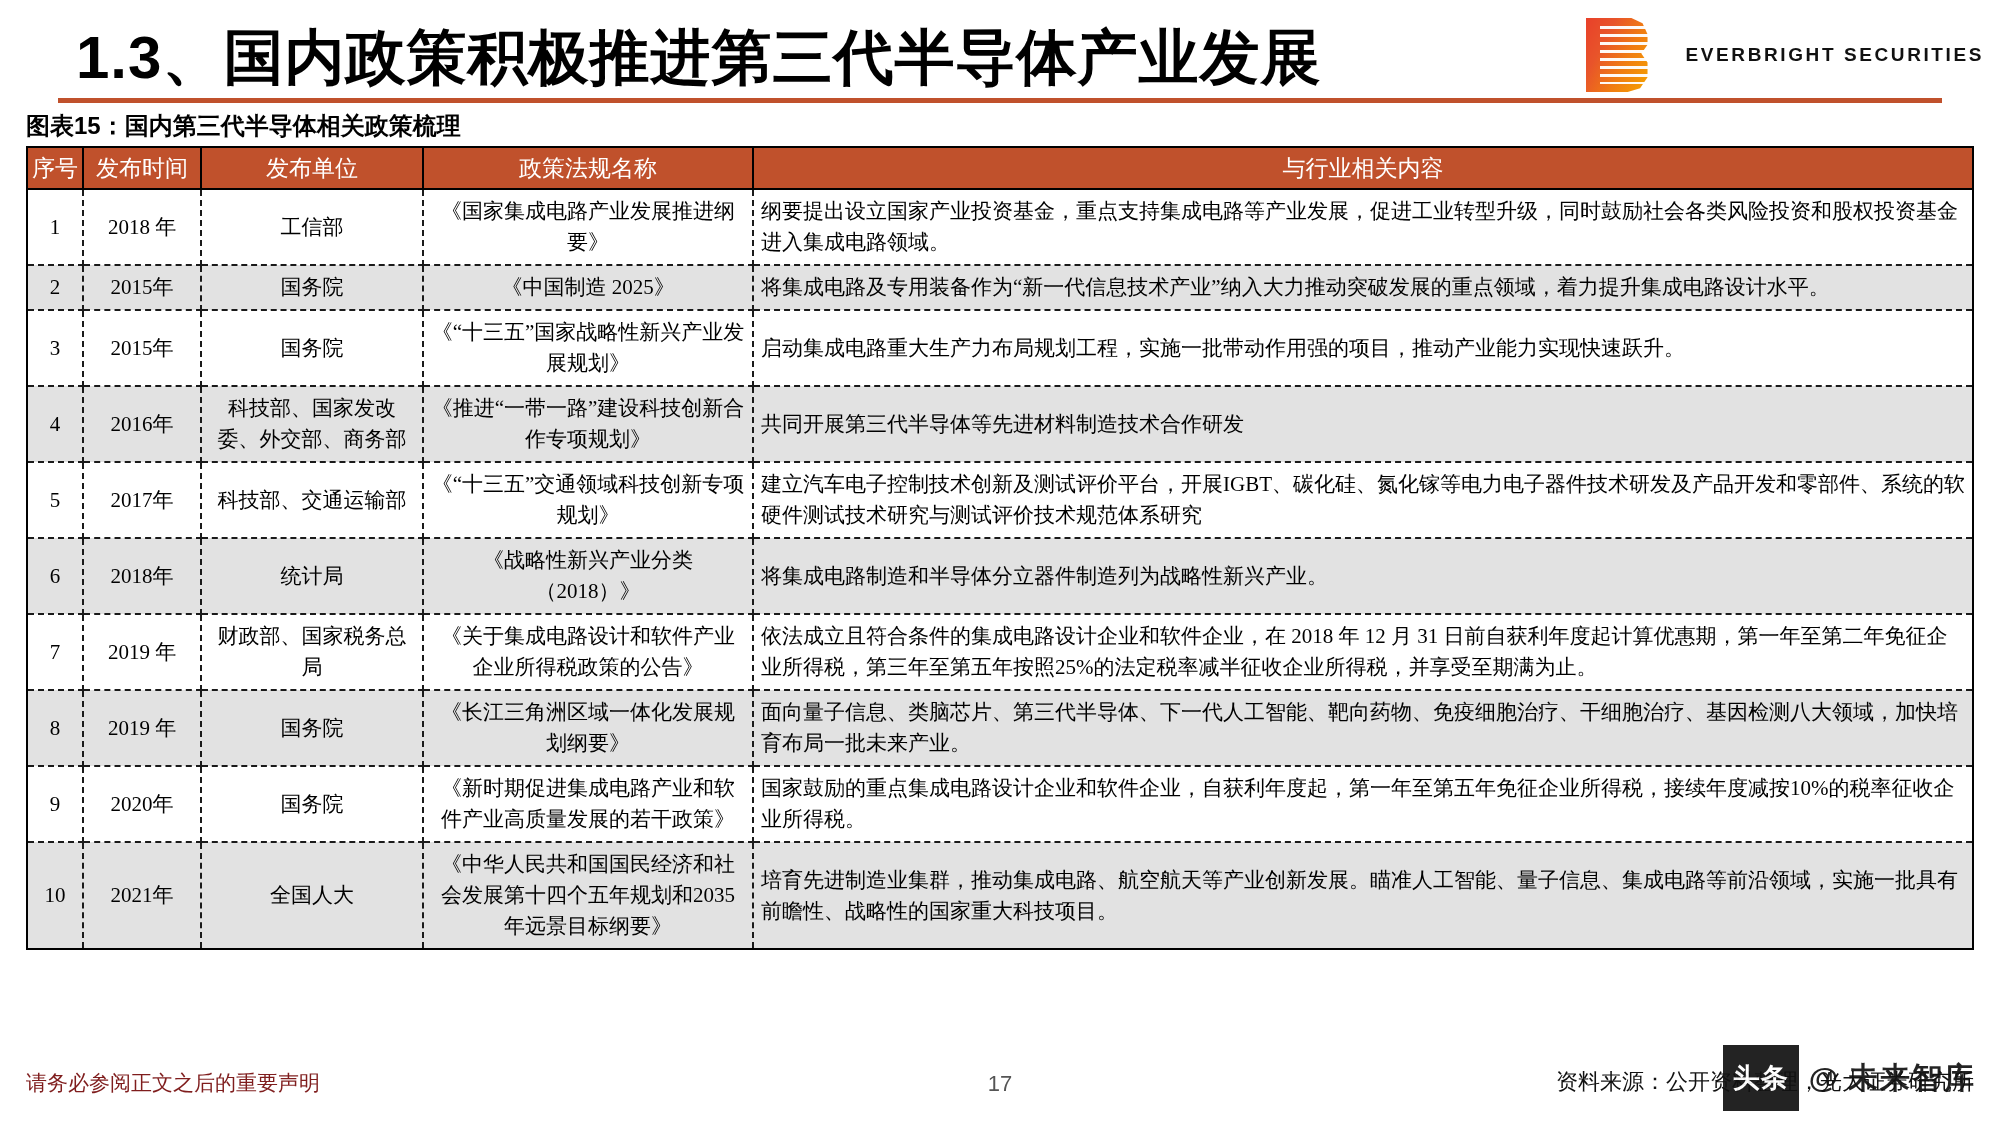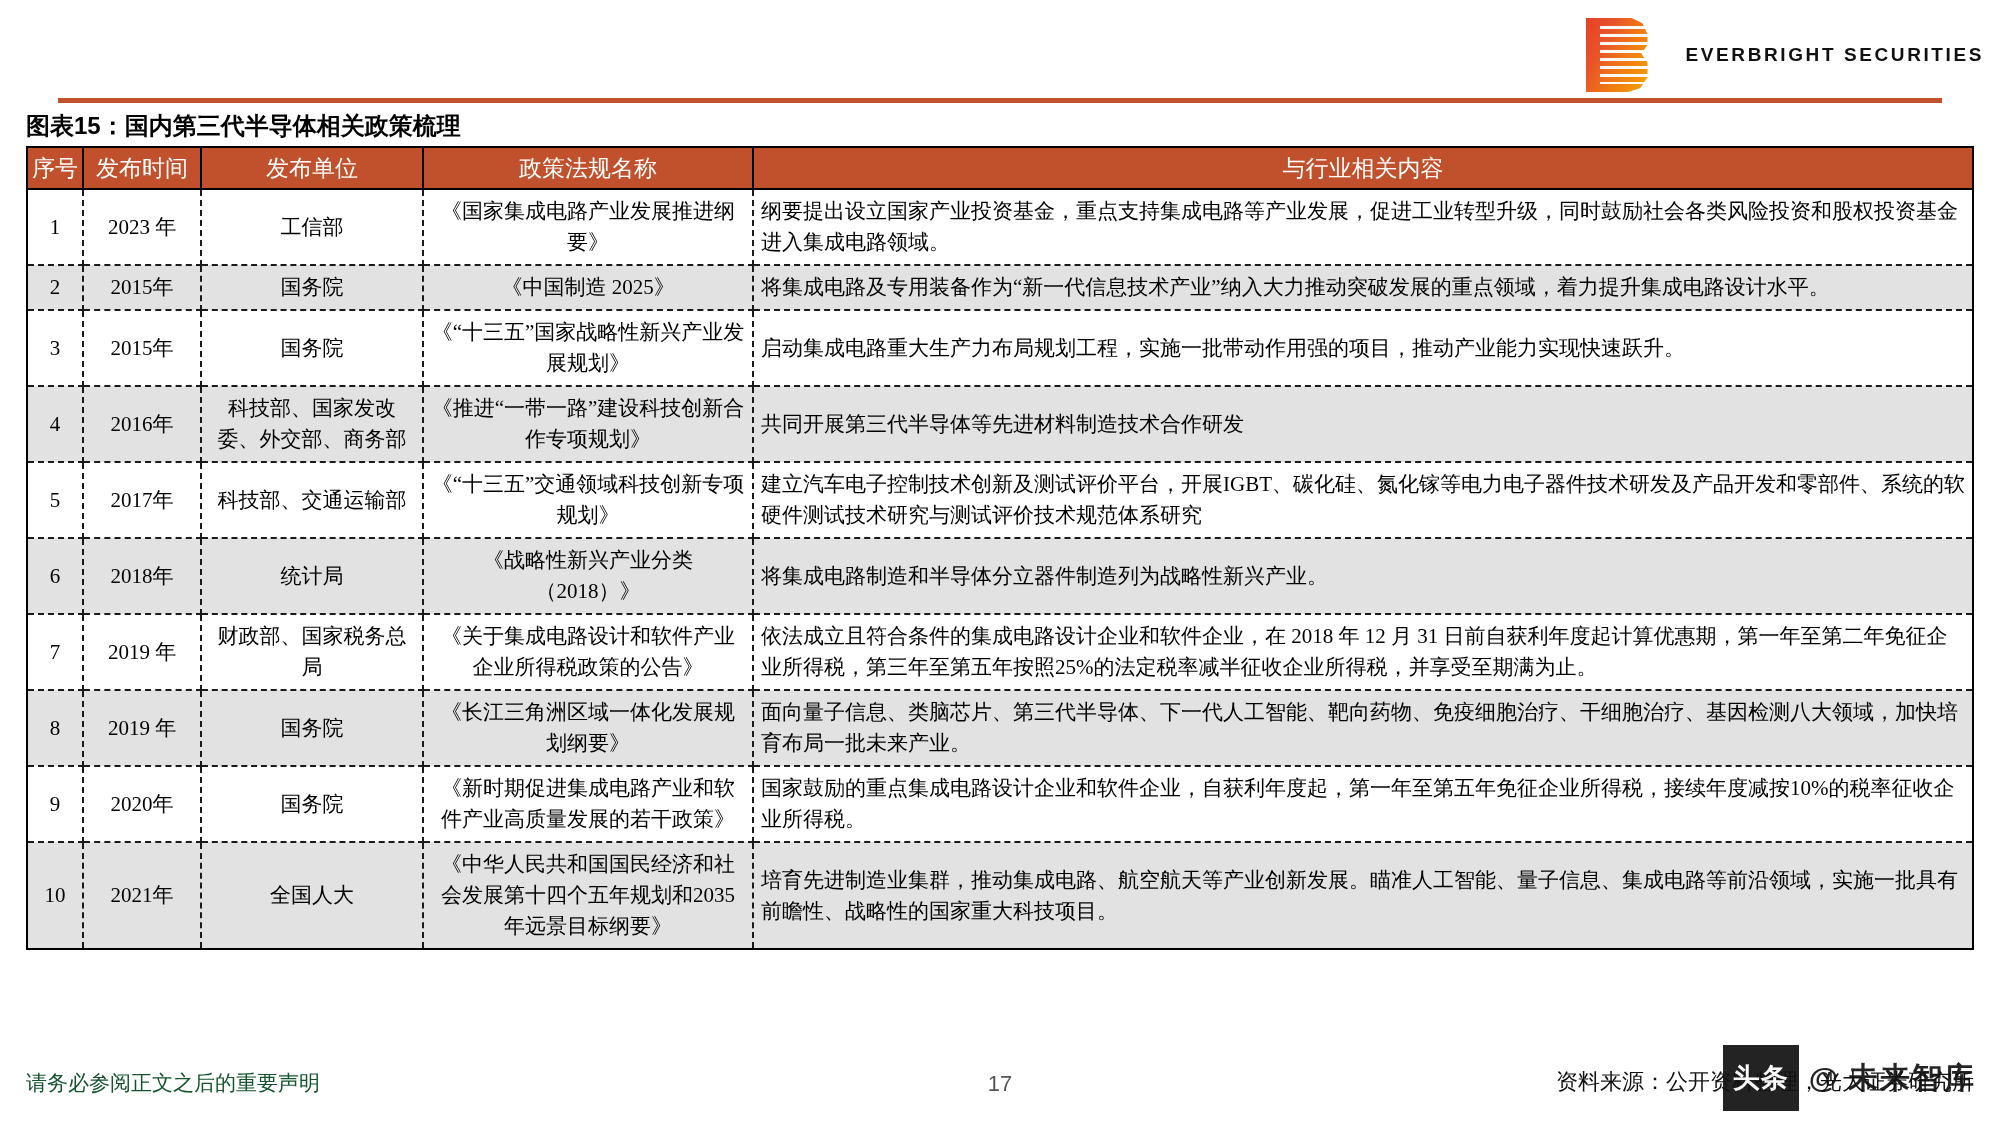--- a/index.html
+++ b/index.html
@@ -145,21 +145,21 @@
   th.h-org  { width: 222px; }
   th.h-name { width: 330px; }
 
   
   .footer-left {
     position: absolute;
     left: 26px; bottom: 28px;
     font-family: "Liberation Sans", "DejaVu Sans", sans-serif;
     font-size: 21px;
     line-height: 28px;
-    color: #14532d;
+    color: #7f1d1d;
   }
   .footer-page {
     position: absolute;
     left: 50%;
     transform: translateX(-50%);
     bottom: 28px;
     font-family: "Liberation Sans", "DejaVu Sans", sans-serif;
     font-size: 22px;
     color: #555555;
   }
@@ -203,20 +203,21 @@
     letter-spacing: 2px;
     color: #111111;
   }
 </style>
 </head>
 <body>
 
 <div class="slide">
 
   <div class="header">
+    <div class="slide-title">1.3、国内政策积极推进第三代半导体产业发展</div>
     <div class="title-rule"></div>
 
     <div class="logo-wrap">
       <div class="logo-mark">
         <div class="mk-body"></div>
         <div class="mk-stripes"></div>
       </div>
       <div class="logo-text">
         <div class="logo-en">EVERBRIGHT SECURITIES</div>
       </div>
@@ -232,21 +233,21 @@
           <th class="h-no">序号</th>
           <th class="h-date">发布时间</th>
           <th class="h-org">发布单位</th>
           <th class="h-name">政策法规名称</th>
           <th class="h-body">与行业相关内容</th>
         </tr>
       </thead>
       <tbody>
         <tr class="plain">
           <td class="c-no">1</td>
-          <td class="c-date">2023 年</td>
+          <td class="c-date">2018 年</td>
           <td class="c-org">工信部</td>
           <td class="c-name">《国家集成电路产业发展推进纲要》</td>
           <td class="c-body">纲要提出设立国家产业投资基金，重点支持集成电路等产业发展，促进工业转型升级，同时鼓励社会各类风险投资和股权投资基金进入集成电路领域。</td>
         </tr>
         <tr class="shaded">
           <td class="c-no">2</td>
           <td class="c-date">2015年</td>
           <td class="c-org">国务院</td>
           <td class="c-name">《中国制造 2025》</td>
           <td class="c-body">将集成电路及专用装备作为“新一代信息技术产业”纳入大力推动突破发展的重点领域，着力提升集成电路设计水平。</td>

